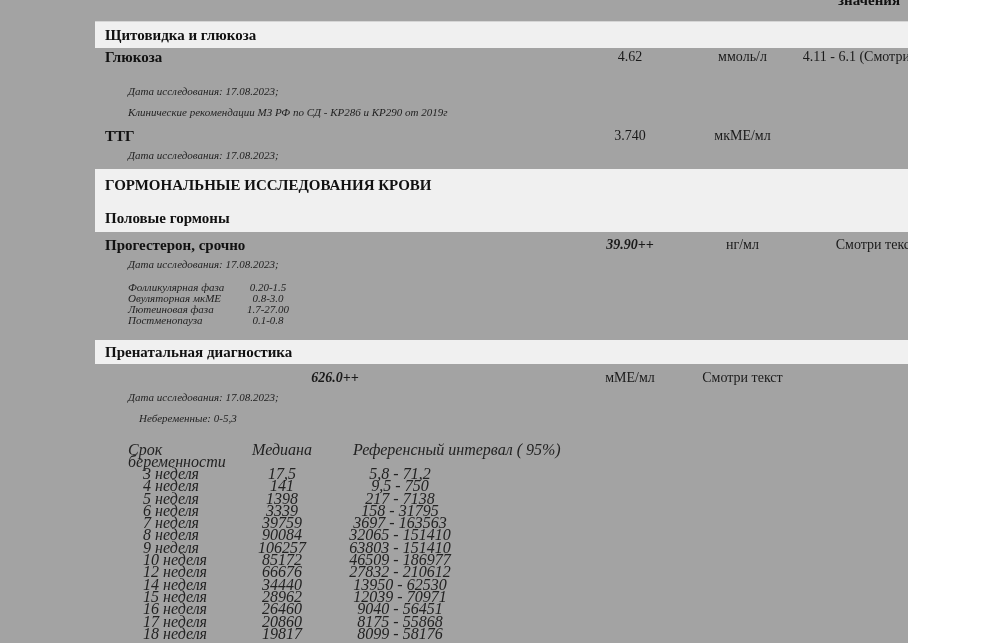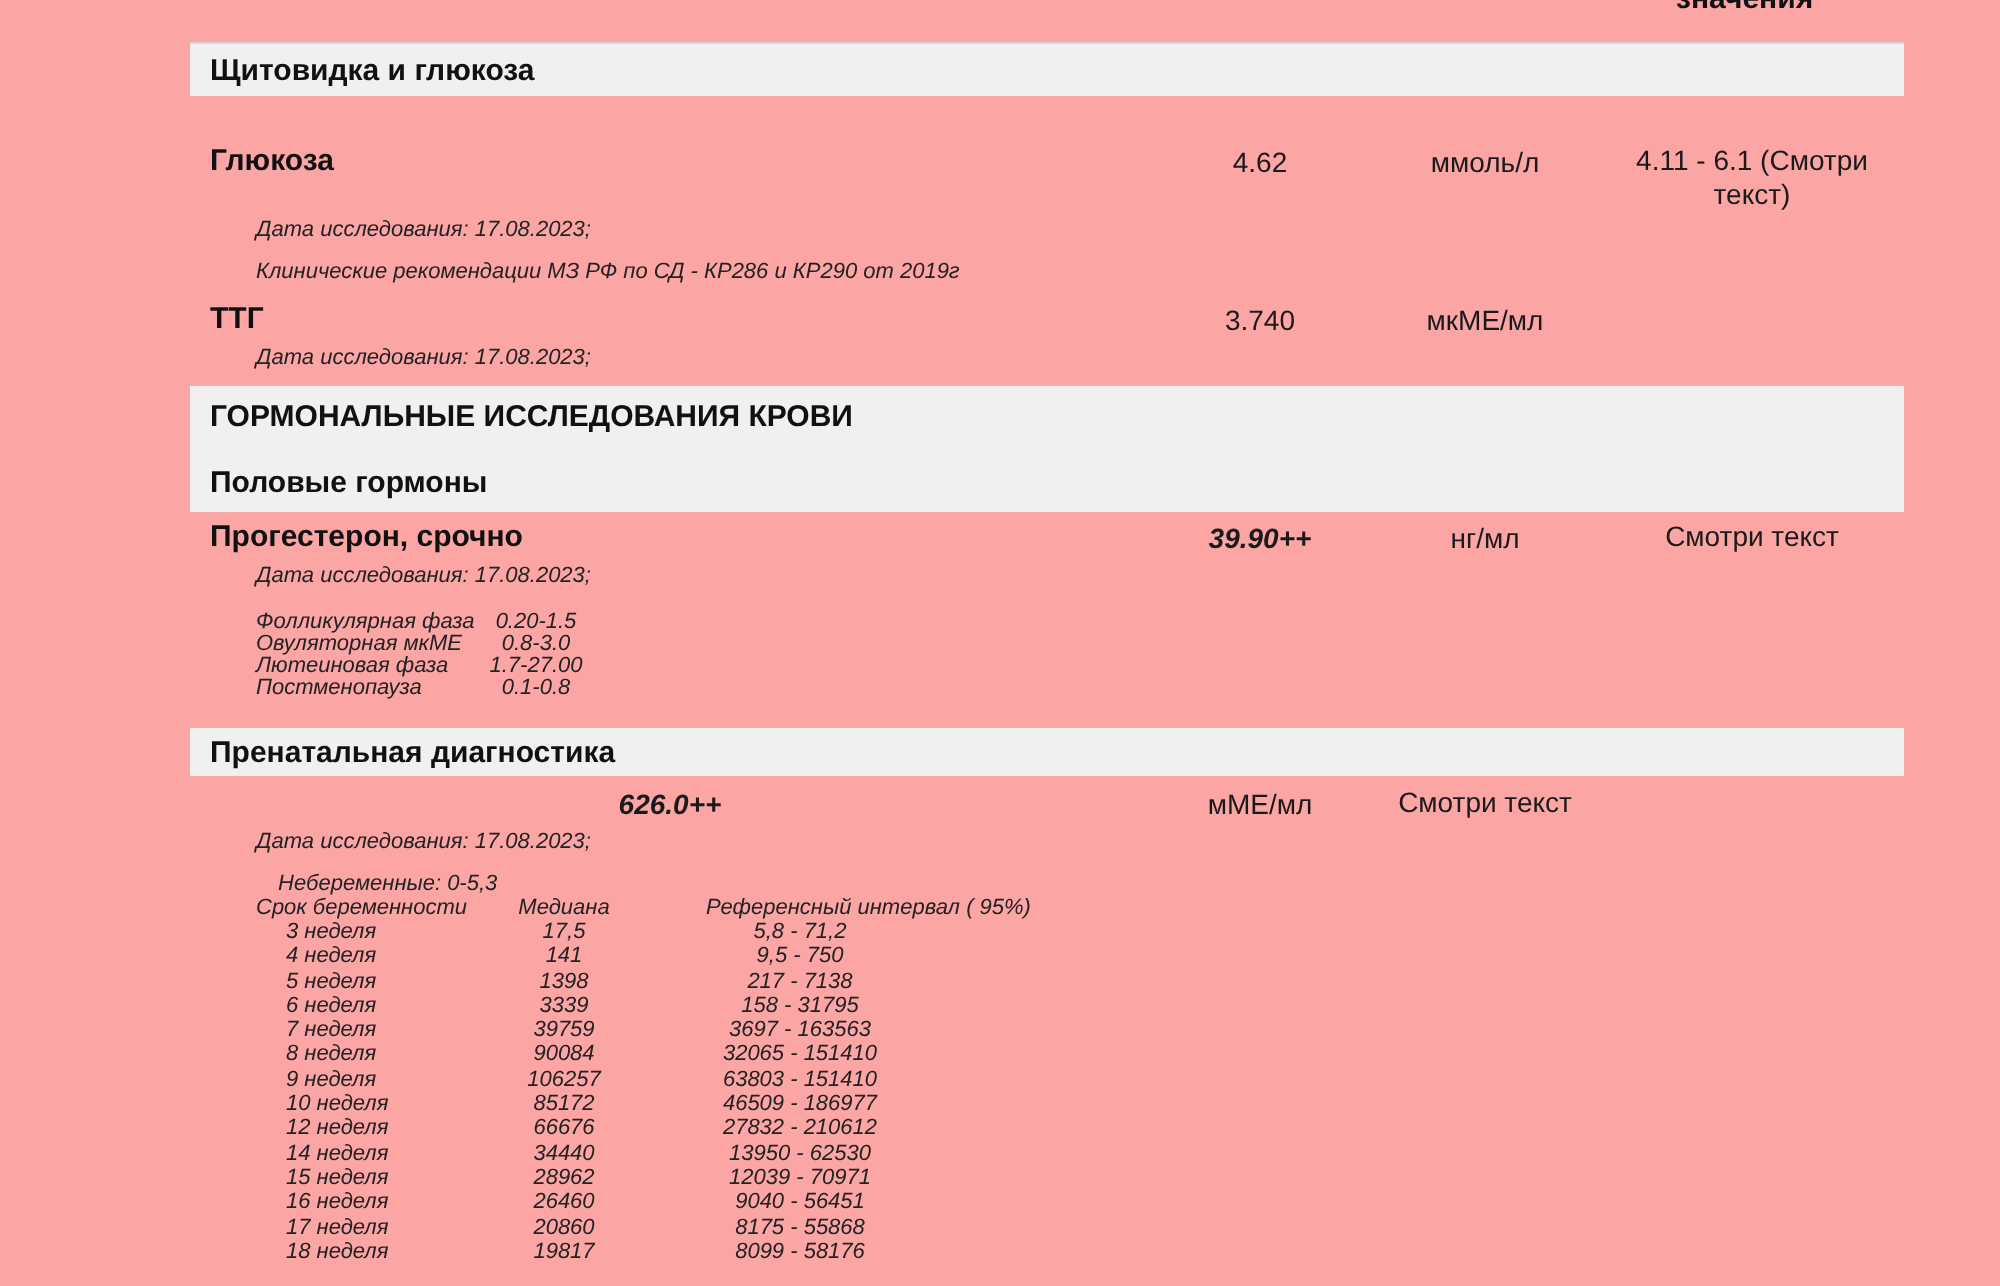--- a/index.html
+++ b/index.html
@@ -1,23 +1,23 @@
 <!DOCTYPE html>
 <html><head>
 <meta charset="utf-8">
 <style>
   * { box-sizing: border-box; margin: 0; padding: 0; }
   html, body { background: #ffffff; }
   .page {
     position: relative;
-    width: 1000px;
+    width: 908px;
     height: 643px;
-    background: #fca5a5;
+    background: #a3a3a3;
     overflow: hidden;
-    font-family: Liberation Sans, sans-serif;
+    font-family: Liberation Serif, serif;
     color: #1a1a1a;
   }
   .content {
     position: absolute;
     left: 95px;
     top: 0;
     width: 857px;
   }
   
   .header-fragment {
@@ -68,21 +68,21 @@
     padding-left: 10px;
     font-size: 15px;
     font-weight: bold;
     line-height: 18px;
     color: #111;
   }
   .test-result { text-align: center; font-size: 14px; line-height: 18px; }
   .test-result.flagged { font-weight: bold; font-style: italic; }
   .test-unit { text-align: center; font-size: 14px; line-height: 18px; }
   .test-ref { text-align: center; font-size: 14px; line-height: 17px; }
-  .row-glucose { margin-top: 24px; min-height: 34px; }
+  .row-glucose { margin-top: 0; min-height: 34px; }
   .row-ttg { margin-top: 8px; }
   .row-progesterone { margin-top: 4px; }
   .row-hcg { margin-top: 5px; }
   
   .detail {
     margin-left: 33px;
     font-size: 11px;
     font-style: italic;
     line-height: 13px;
     color: #222;
@@ -99,21 +99,21 @@
     display: grid;
     grid-template-columns: 105px 70px;
     font-size: 11px;
     font-style: italic;
     line-height: 11px;
     color: #222;
   }
   .phase-label { white-space: nowrap; }
   .phase-value { text-align: center; white-space: nowrap; }
   
-  .week-table { margin-left: 33px; font-size: 11px; font-style: italic; color: #222; }
+  .week-table { margin-left: 33px; font-size: 16px; font-style: italic; color: #222; margin-top: 20px; }
   .week-header {
     display: grid;
     grid-template-columns: 106px 96px 140px;
     line-height: 12px;
   }
   .week-header .wh-median { text-align: center; }
   .week-header .wh-interval { padding-left: 23px; white-space: nowrap; }
   .week-row {
     display: grid;
     grid-template-columns: 106px 96px 140px;

